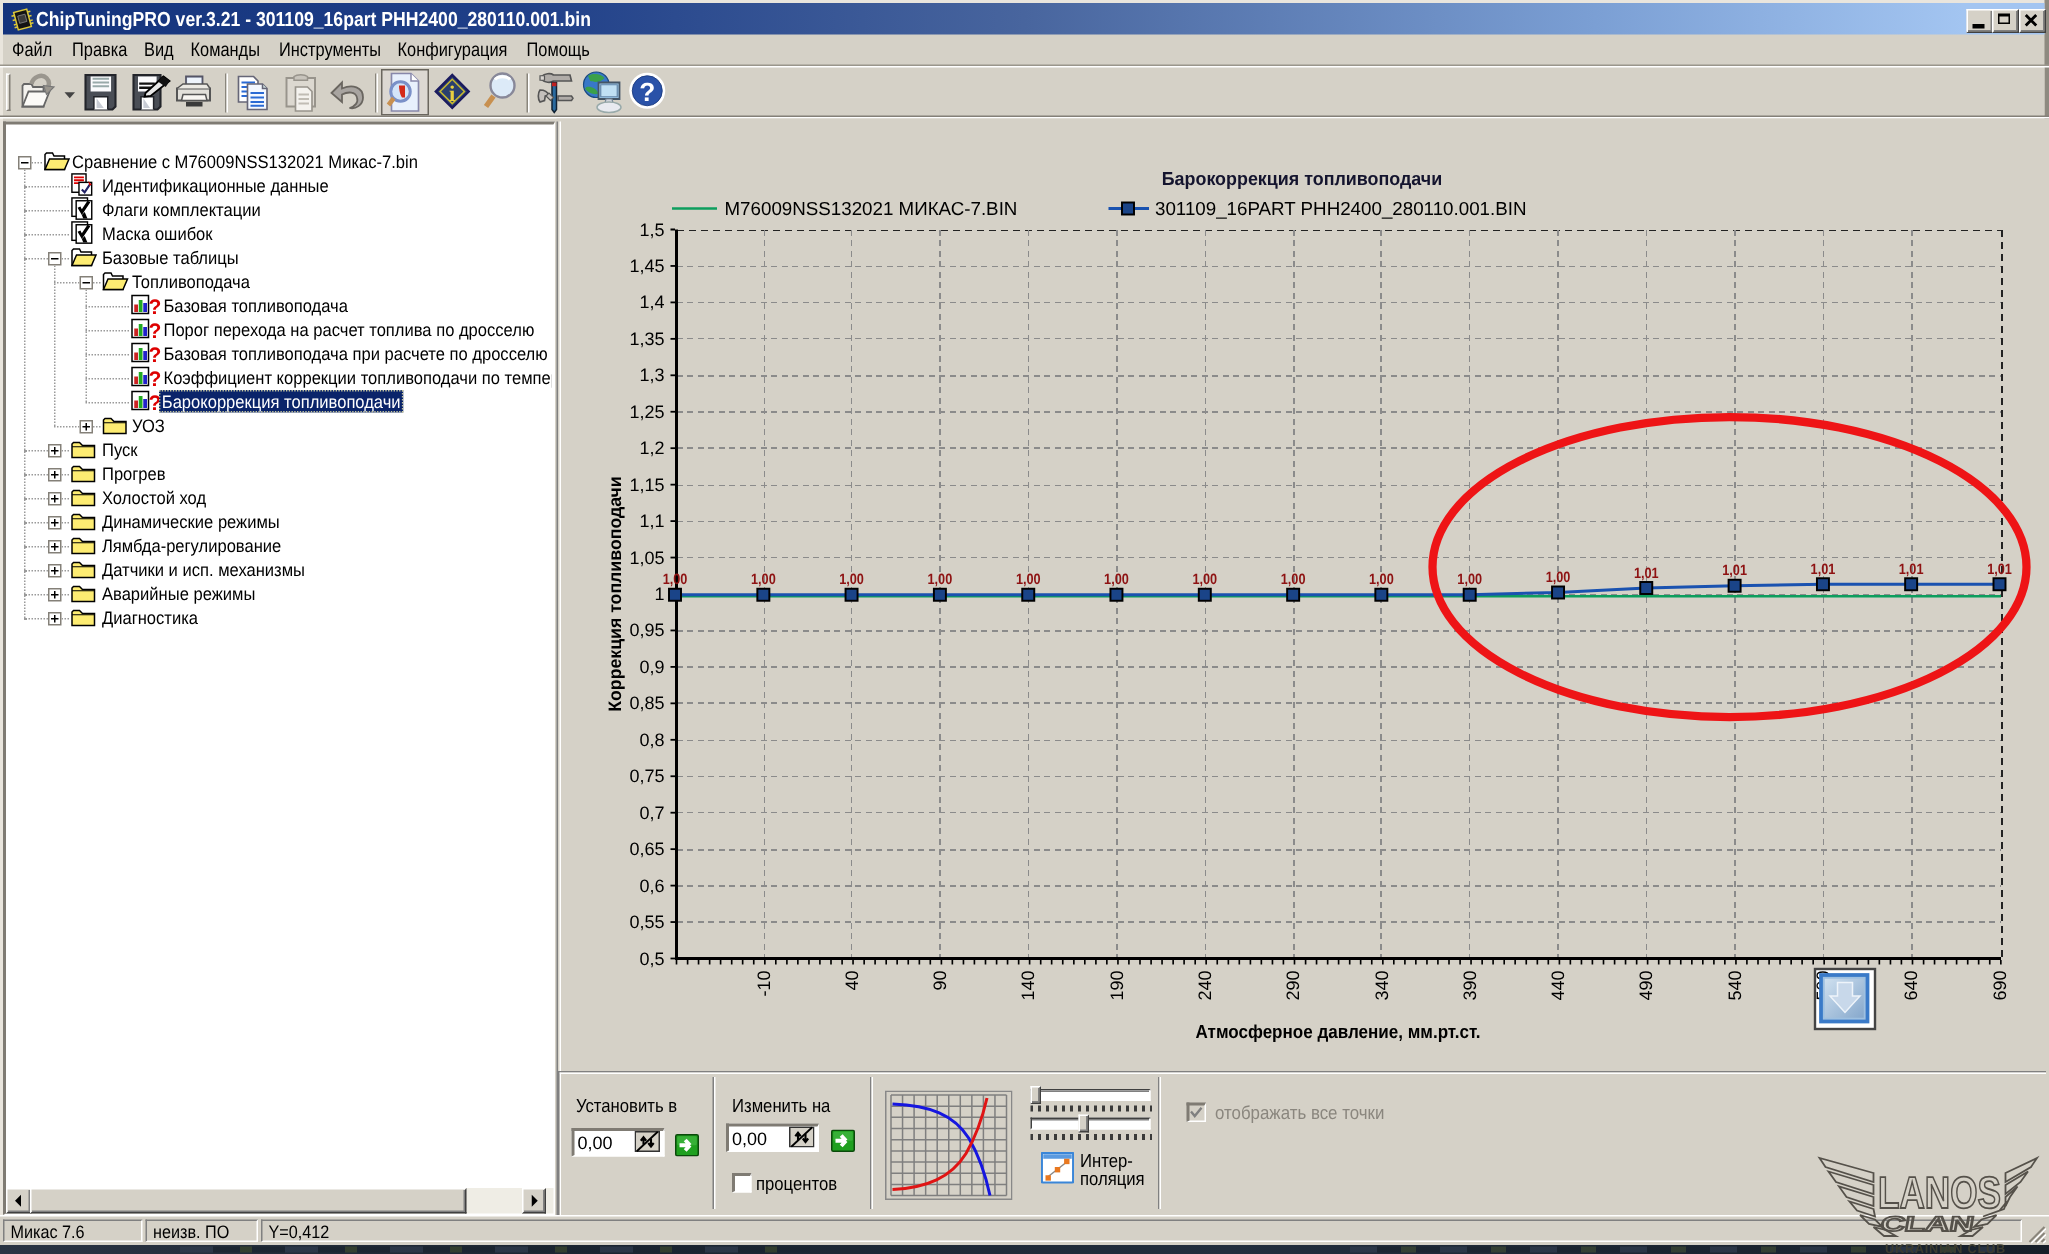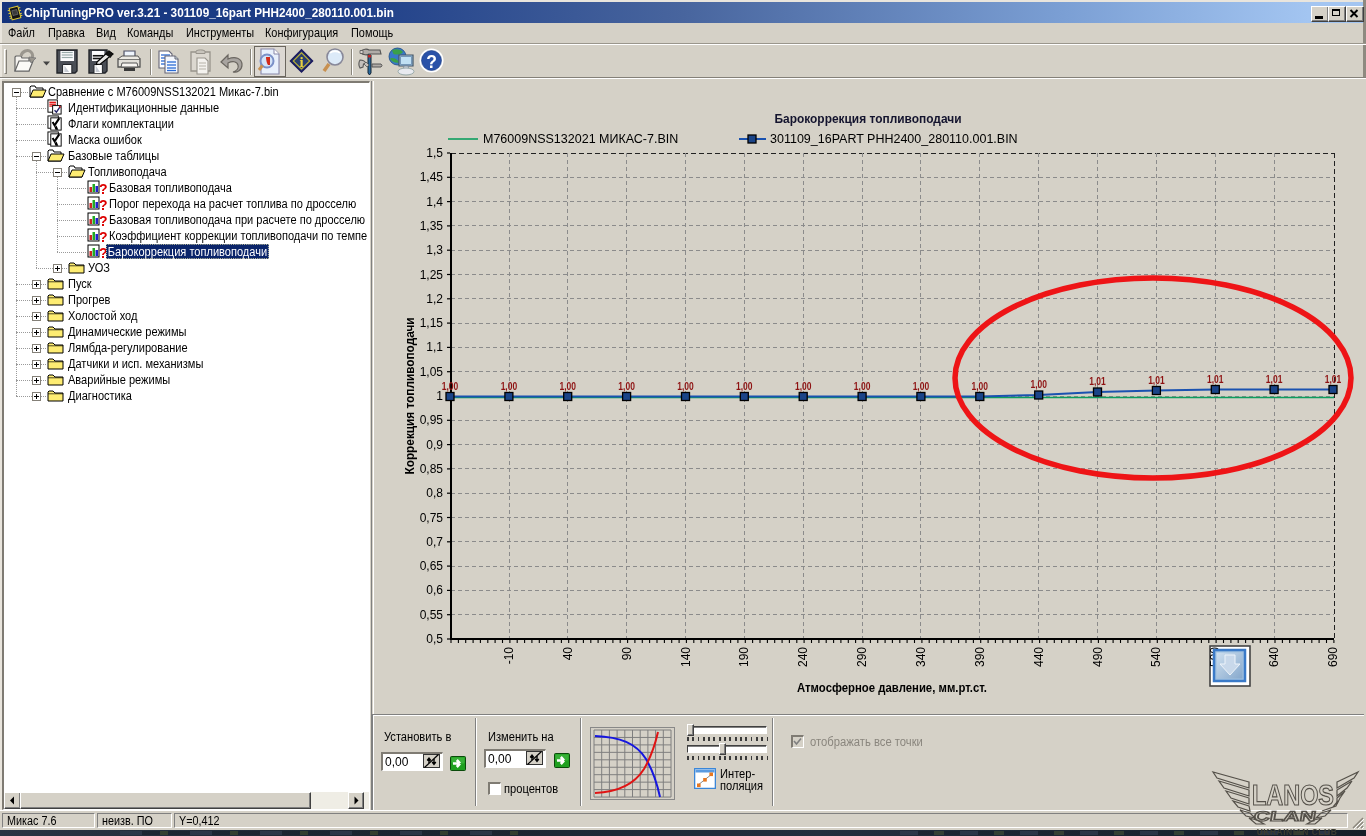--- a/index.html
+++ b/index.html
@@ -162,21 +162,21 @@
 <path d="M12.5 9.5 L23.5 9.5 L23.5 17.5 L12.5 17.5 Z" fill="#c0e0f4" stroke="#68a" stroke-width="0.8"></path>
 <path d="M16 19 L20 19 L21 23 L15 23 Z" fill="#d0d4dc" stroke="#789" stroke-width="0.8"></path>
 <ellipse cx="18" cy="24.5" rx="8" ry="3.5" fill="#e8eaf0" stroke="#9aa" stroke-width="1"></ellipse>
 </svg>
 <svg style="position:absolute;left:419px;top:48px;" width="25" height="25" viewBox="0 0 25 25">
 <circle cx="12.5" cy="12.5" r="12" fill="#fff"></circle>
 <circle cx="12.5" cy="12.5" r="10" fill="#2a52a8" stroke="#1a3a80" stroke-width="0.6"></circle>
 <text x="12.5" y="19.5" font-size="17.5" font-weight="bold" fill="#fff" text-anchor="middle">?</text>
 </svg>
 <div style="position:absolute;left:2px;top:81px;width:368px;height:729px;background:#fff;border-top:2px solid #7f7b73;border-left:2px solid #7f7b73;border-right:1px solid #fff;border-bottom:1px solid #fff;box-sizing:border-box;"></div>
-<div style="position:absolute;left:0;top:0;width:368px;height:791px;overflow:hidden;text-decoration:underline;">
+<div style="position:absolute;left:0;top:16px;width:368px;height:791px;overflow:hidden;text-decoration:underline;">
     <div style="position:absolute;left:16px;top:97px;width:1px;height:299px;border-left:1px dotted #9a9a9a;"></div>
 <div style="position:absolute;left:36px;top:161px;width:1px;height:107px;border-left:1px dotted #9a9a9a;"></div>
 <div style="position:absolute;left:57px;top:177px;width:1px;height:75px;border-left:1px dotted #9a9a9a;"></div>
 <div style="position:absolute;left:21px;top:92px;width:7px;height:1px;border-top:1px dotted #9a9a9a;"></div>
 <div style="position:absolute;left:12px;top:88px;width:9px;height:9px;background:#fff;border:1px solid #848078;box-sizing:border-box;"></div>
     <div style="position:absolute;left:14px;top:92px;width:5px;height:1px;background:#000;"></div>
 <svg style="position:absolute;left:29px;top:84px" width="19" height="15" viewBox="0 0 19 15">
 <path d="M1 3 L1 13 L14 13 L14 4 L7 4 L6 2 L2 2 Z" fill="#fff" stroke="#000" stroke-width="1"></path>
 <path d="M1 13 L4 6 L17 6 L14 13 Z" fill="#fdec72" stroke="#000" stroke-width="1"></path>
 </svg>

